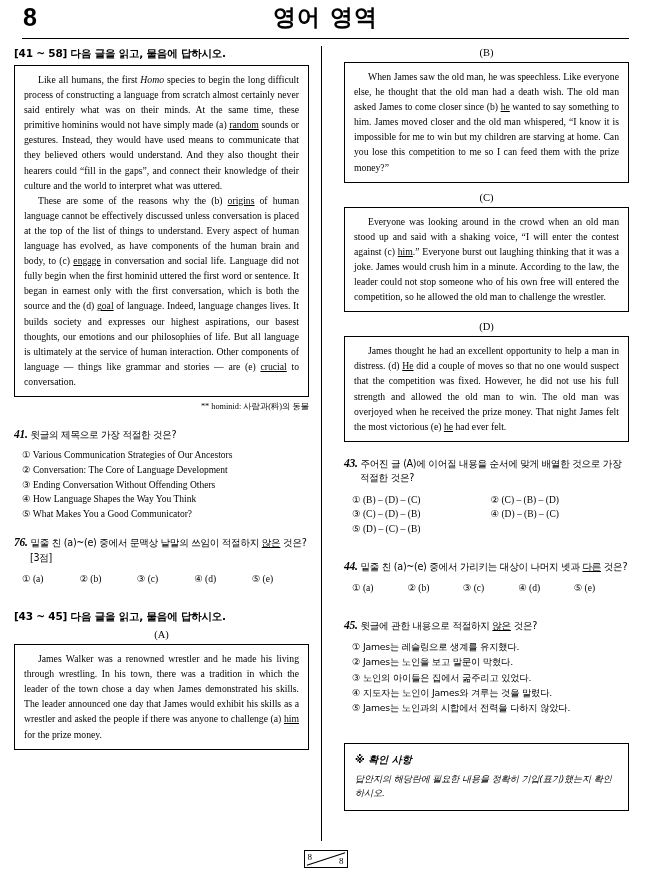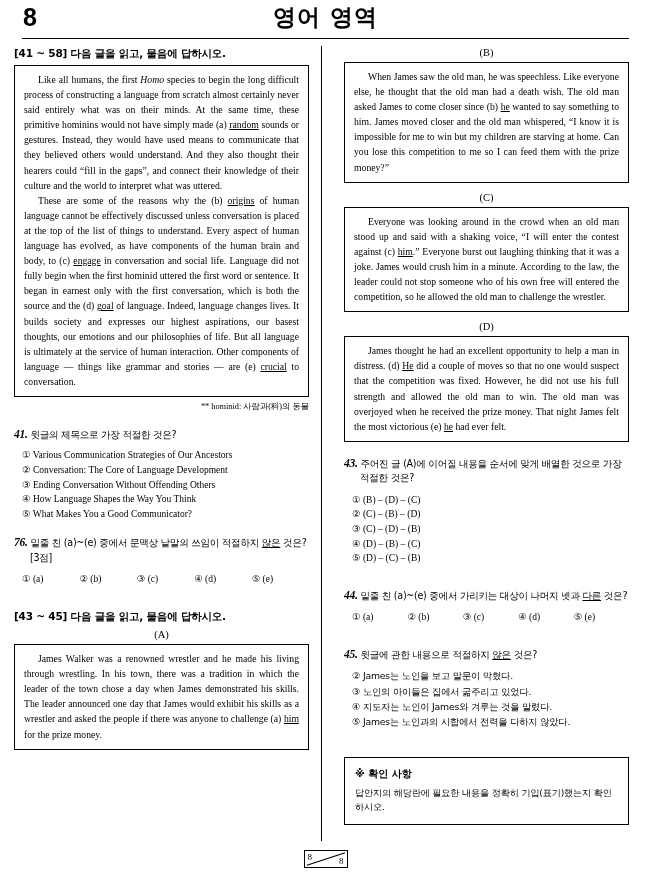--- a/index.html
+++ b/index.html
@@ -171,33 +171,33 @@
     width: 60px;
     font-size: 9.5px;
   }
 
   
   .choices-grid {
     margin-top: 7px;
     padding-left: 8px;
     display: flex;
     flex-wrap: wrap;
-    flex-direction: column;
   }
   .choices-grid .choice {
     width: 50%;
     box-sizing: border-box;
   }
 
   
   .notice-box {
     border: 1.2px solid #000;
     padding: 8px 10px 10px 10px;
     margin-top: 28px;
     box-sizing: border-box;
+    font-style: italic;
   }
   .notice-title {
     font-family: "DejaVu Sans", sans-serif;
     font-weight: bold;
     font-size: 10px;
     line-height: 15px;
     margin-bottom: 5px;
   }
   .notice-text {
     font-family: "DejaVu Sans", sans-serif;
@@ -332,20 +332,21 @@
           <div class="choice">② (b)</div>
           <div class="choice">③ (c)</div>
           <div class="choice">④ (d)</div>
           <div class="choice">⑤ (e)</div>
         </div>
       </div>
 
       <div class="question" style="margin-top:22px;">
         <div class="q-stem"><span class="q-num">45.</span><span>윗글에 관한 내용으로 적절하지 <u>않은</u> 것은?</span></div>
         <div class="choices">
+          <div class="choice choice-ko">① James는 레슬링으로 생계를 유지했다.</div>
           <div class="choice choice-ko">② James는 노인을 보고 말문이 막혔다.</div>
           <div class="choice choice-ko">③ 노인의 아이들은 집에서 굶주리고 있었다.</div>
           <div class="choice choice-ko">④ 지도자는 노인이 James와 겨루는 것을 말렸다.</div>
           <div class="choice choice-ko">⑤ James는 노인과의 시합에서 전력을 다하지 않았다.</div>
         </div>
       </div>
 
       <div class="notice-box">
         <div class="notice-title">※ 확인 사항</div>
         <div class="notice-text">답안지의 해당란에 필요한 내용을 정확히 기입(표기)했는지 확인하시오.</div>

